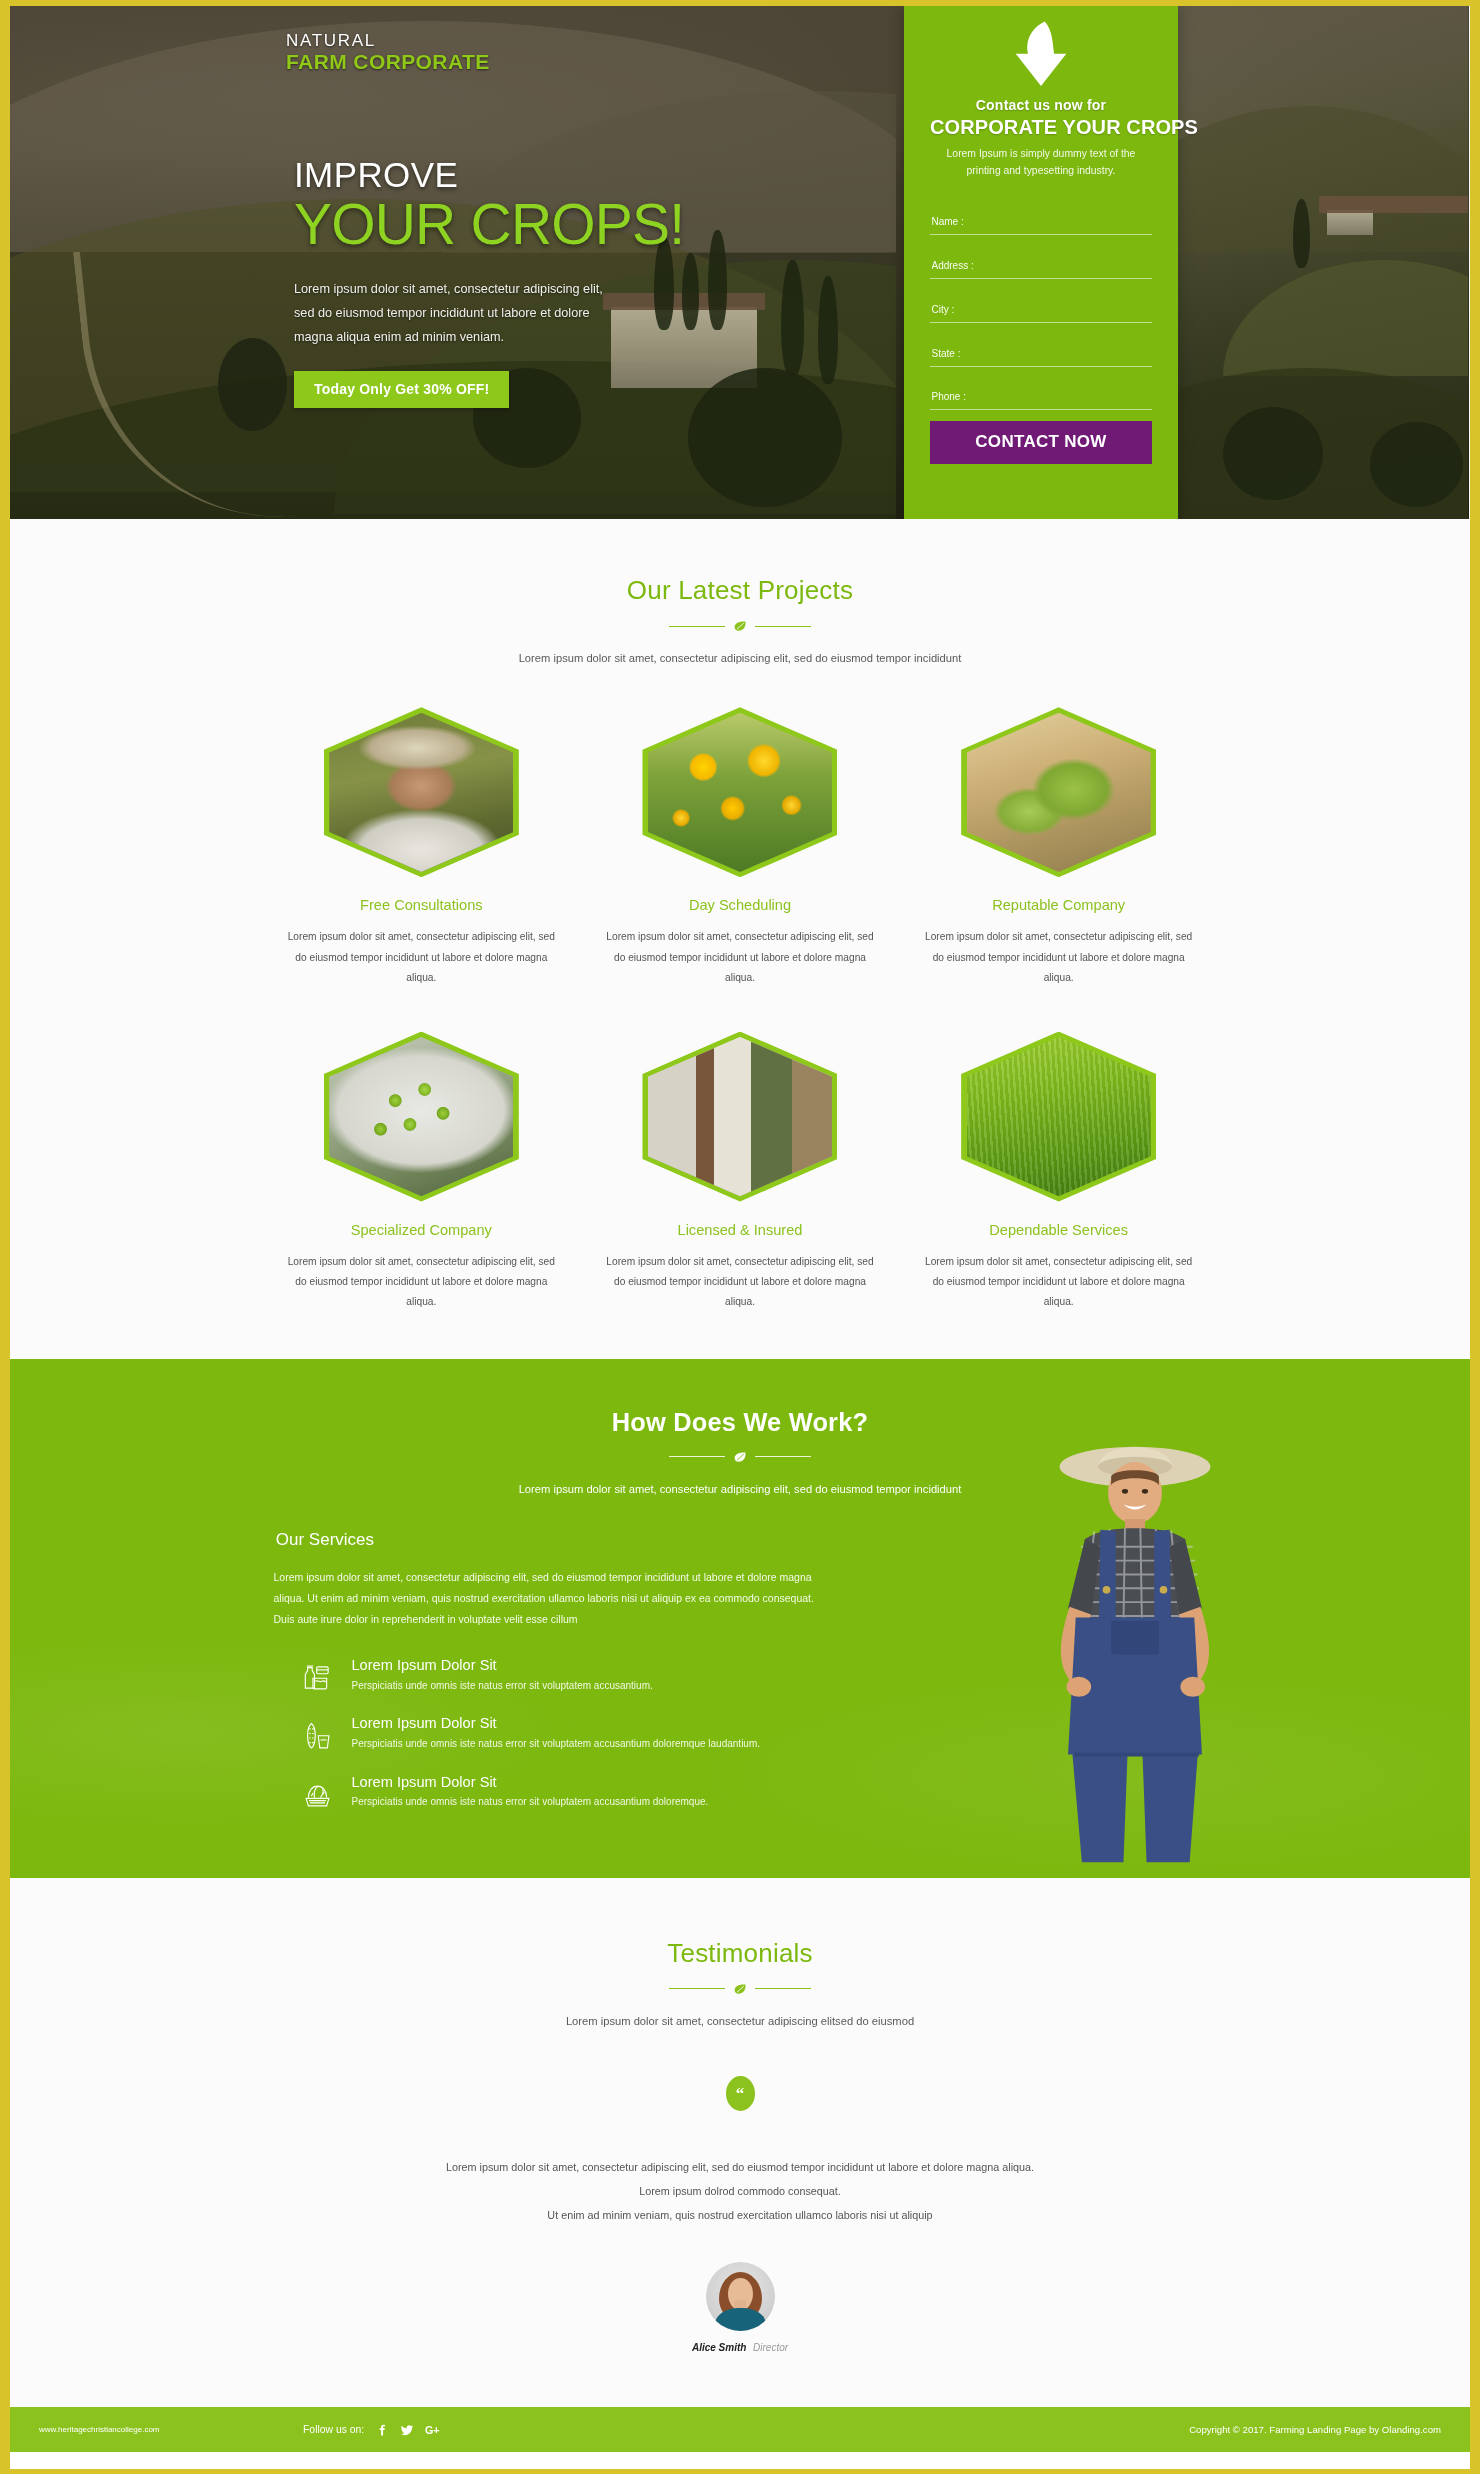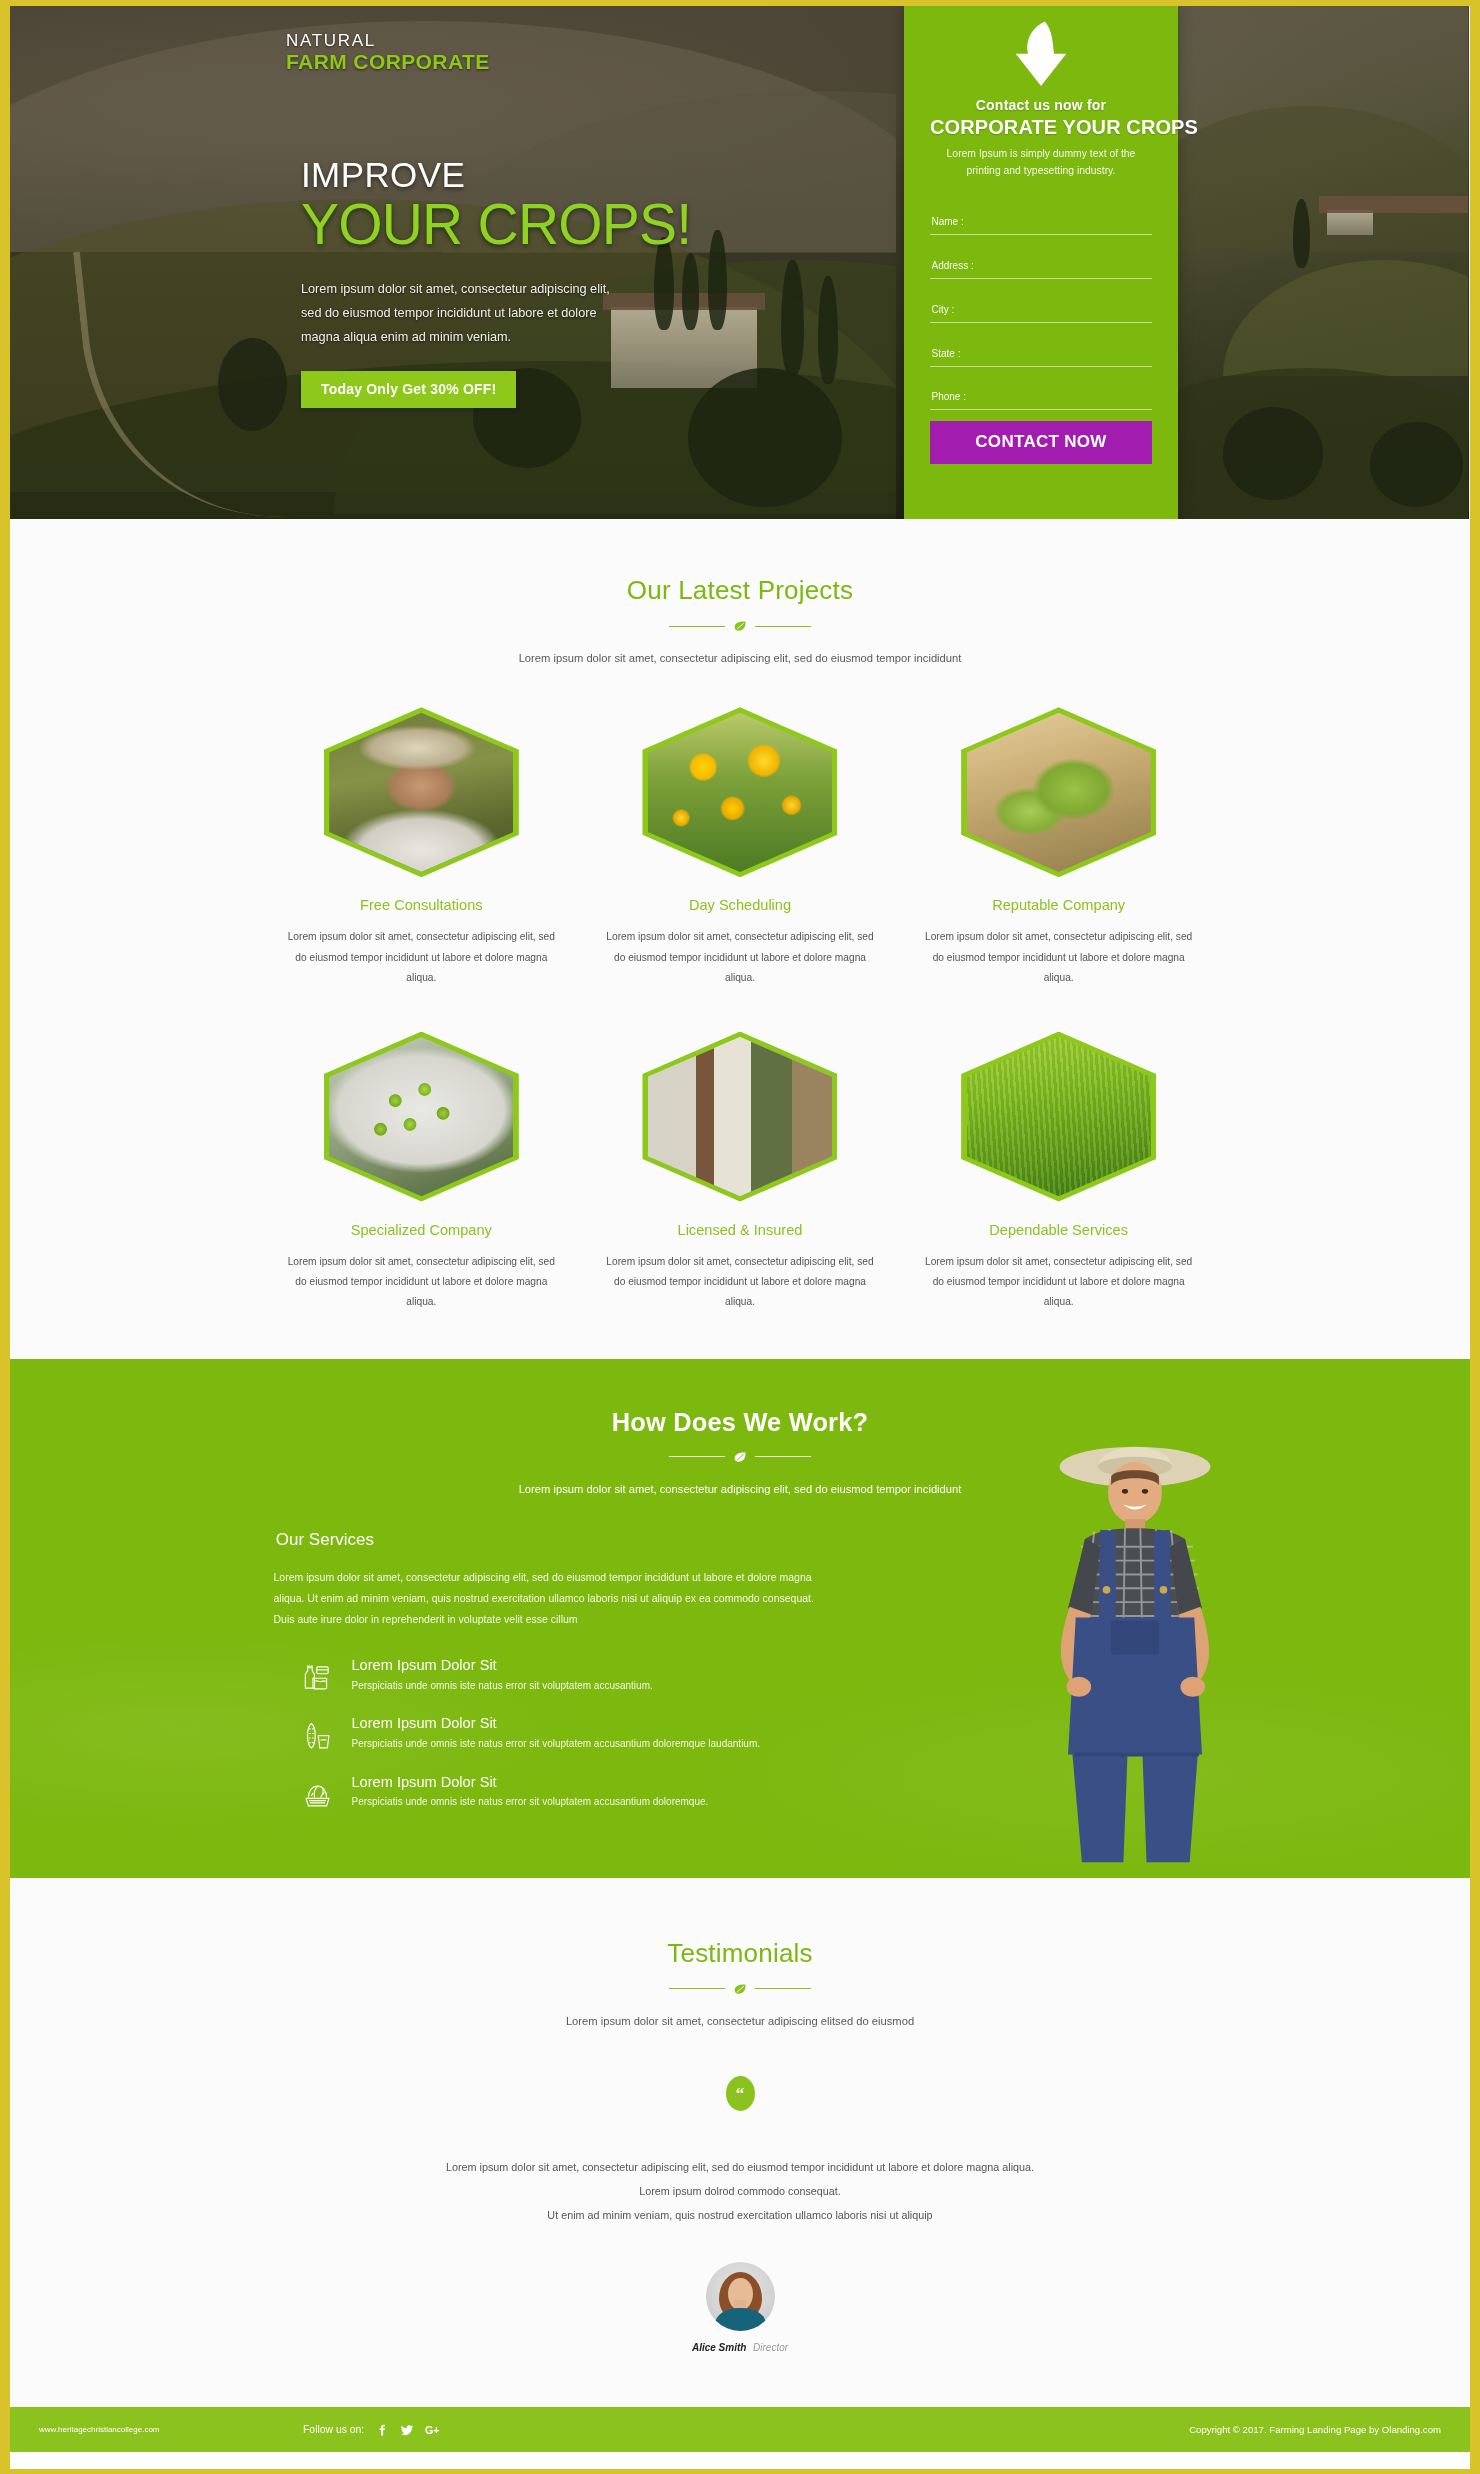--- a/index.html
+++ b/index.html
@@ -119,21 +119,21 @@
   .logo .l1 {
     font-size: 17px; letter-spacing: 1.7px; color: #ffffff; font-weight: 400;
     text-shadow: 0 0.8px 2.3px rgba(0,0,0,.6);
   }
   .logo .l2 {
     font-size: 21px; letter-spacing: 0.4px; color: #8fc817; font-weight: 700;
     text-shadow: 0 0.8px 2.3px rgba(0,0,0,.6);
   }
 
   .hero-copy {
-    position: absolute; left: 291px; top: 151px; z-index: 6; width: 463px;
+    position: absolute; left: 284px; top: 151px; z-index: 6; width: 463px;
   }
   .hero-copy h1 {
     font-size: 35px; font-weight: 400; color: #ffffff; letter-spacing: 0.4px;
     line-height: 1.05; text-shadow: 0 1.5px 4.6px rgba(0,0,0,.55);
   }
   .hero-copy h2 {
     font-size: 57px; font-weight: 400; color: #8ed222; letter-spacing: -0.8px;
     line-height: 1.02; margin-top: 1.5px;
     text-shadow: 0 1.5px 5.4px rgba(0,0,0,.5);
   }
@@ -175,21 +175,21 @@
   .ffield { margin-bottom: 10.8px; }
   .ffield input {
     width: 100%; background: transparent; border: none;
     border-bottom: 0.8px solid rgba(255,255,255,.55);
     color: #ffffff; font-size: 10px; padding: 3.1px 1.5px 7px;
     font-family: "Liberation Sans", sans-serif; outline: none; margin-top: 11px;
   }
   .ffield input::placeholder { color: #ffffff; opacity: .95; }
   .contact-now {
     display: block; width: 100%; margin-top: 10.8px;
-    background: #a21caf; color: #ffffff; border: none;
+    background: #701a75; color: #ffffff; border: none;
     font-size: 17px; font-weight: 700; letter-spacing: 0.3px;
     padding: 10.8px 0 11.6px; cursor: pointer;
     font-family: "Liberation Sans", sans-serif;
   }
 
   
   .section-head { text-align: center; }
   .section-head h2 {
     font-size: 26px; font-weight: 400; color: #7cb80e; letter-spacing: 0.2px;
   }

